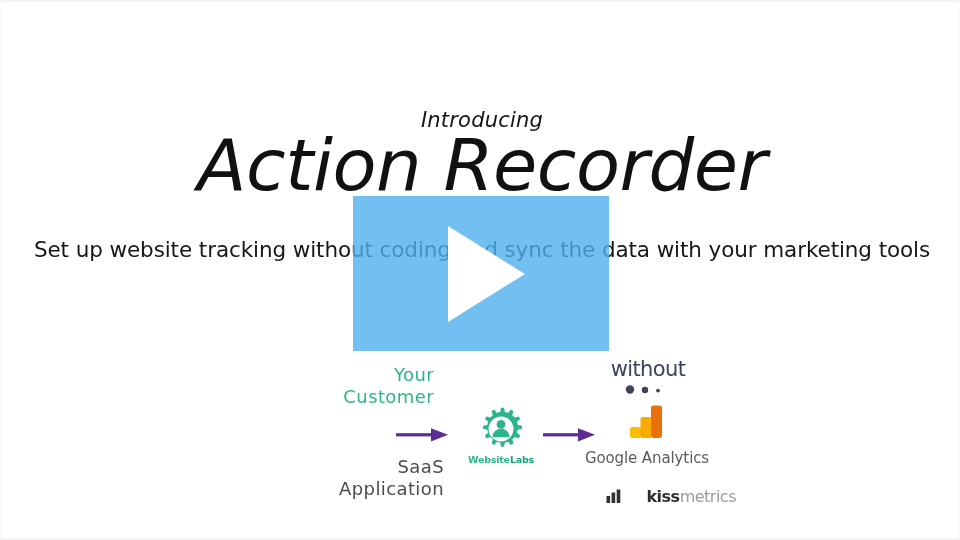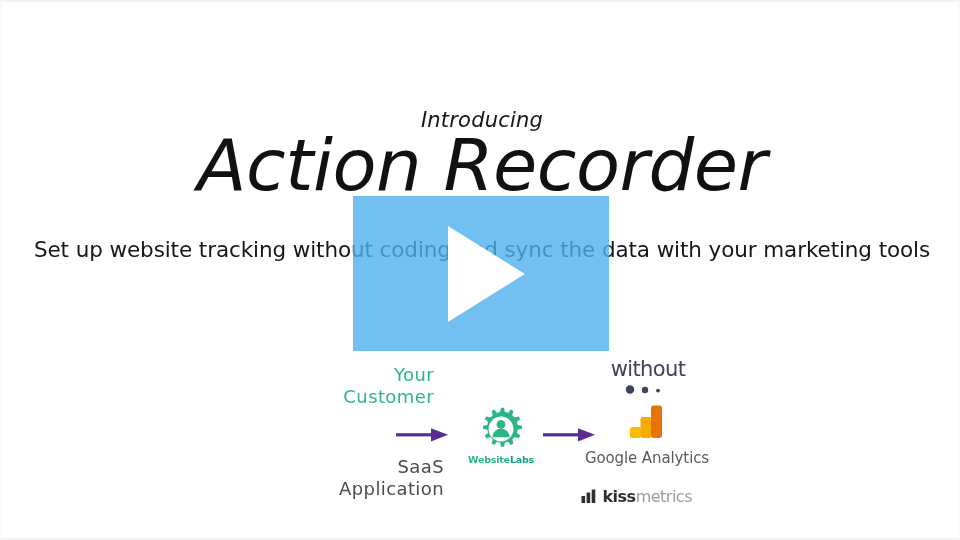--- a/index.html
+++ b/index.html
@@ -165,26 +165,26 @@
     margin-top: 3px;
     font-family: "DejaVu Sans", sans-serif;
     font-size: 15px;
     font-weight: 400;
     color: #5b5b5f;
     letter-spacing: -0.1px;
   }
 
   #dest-kissmetrics {
     position: absolute;
-    left: 560px;
+    left: 604px;
     top: 133px;
     width: 130px;
     display: flex;
     align-items: center;
-    justify-content: flex-end;
+    justify-content: space-between;
     gap: 5px;
   }
   #km-word {
     font-family: "DejaVu Sans", sans-serif;
     font-size: 16px;
     letter-spacing: -0.5px;
     color: #9b9b9f;
   }
   #km-word .km-bold { color: #2f2f33; font-weight: 700; }
 

